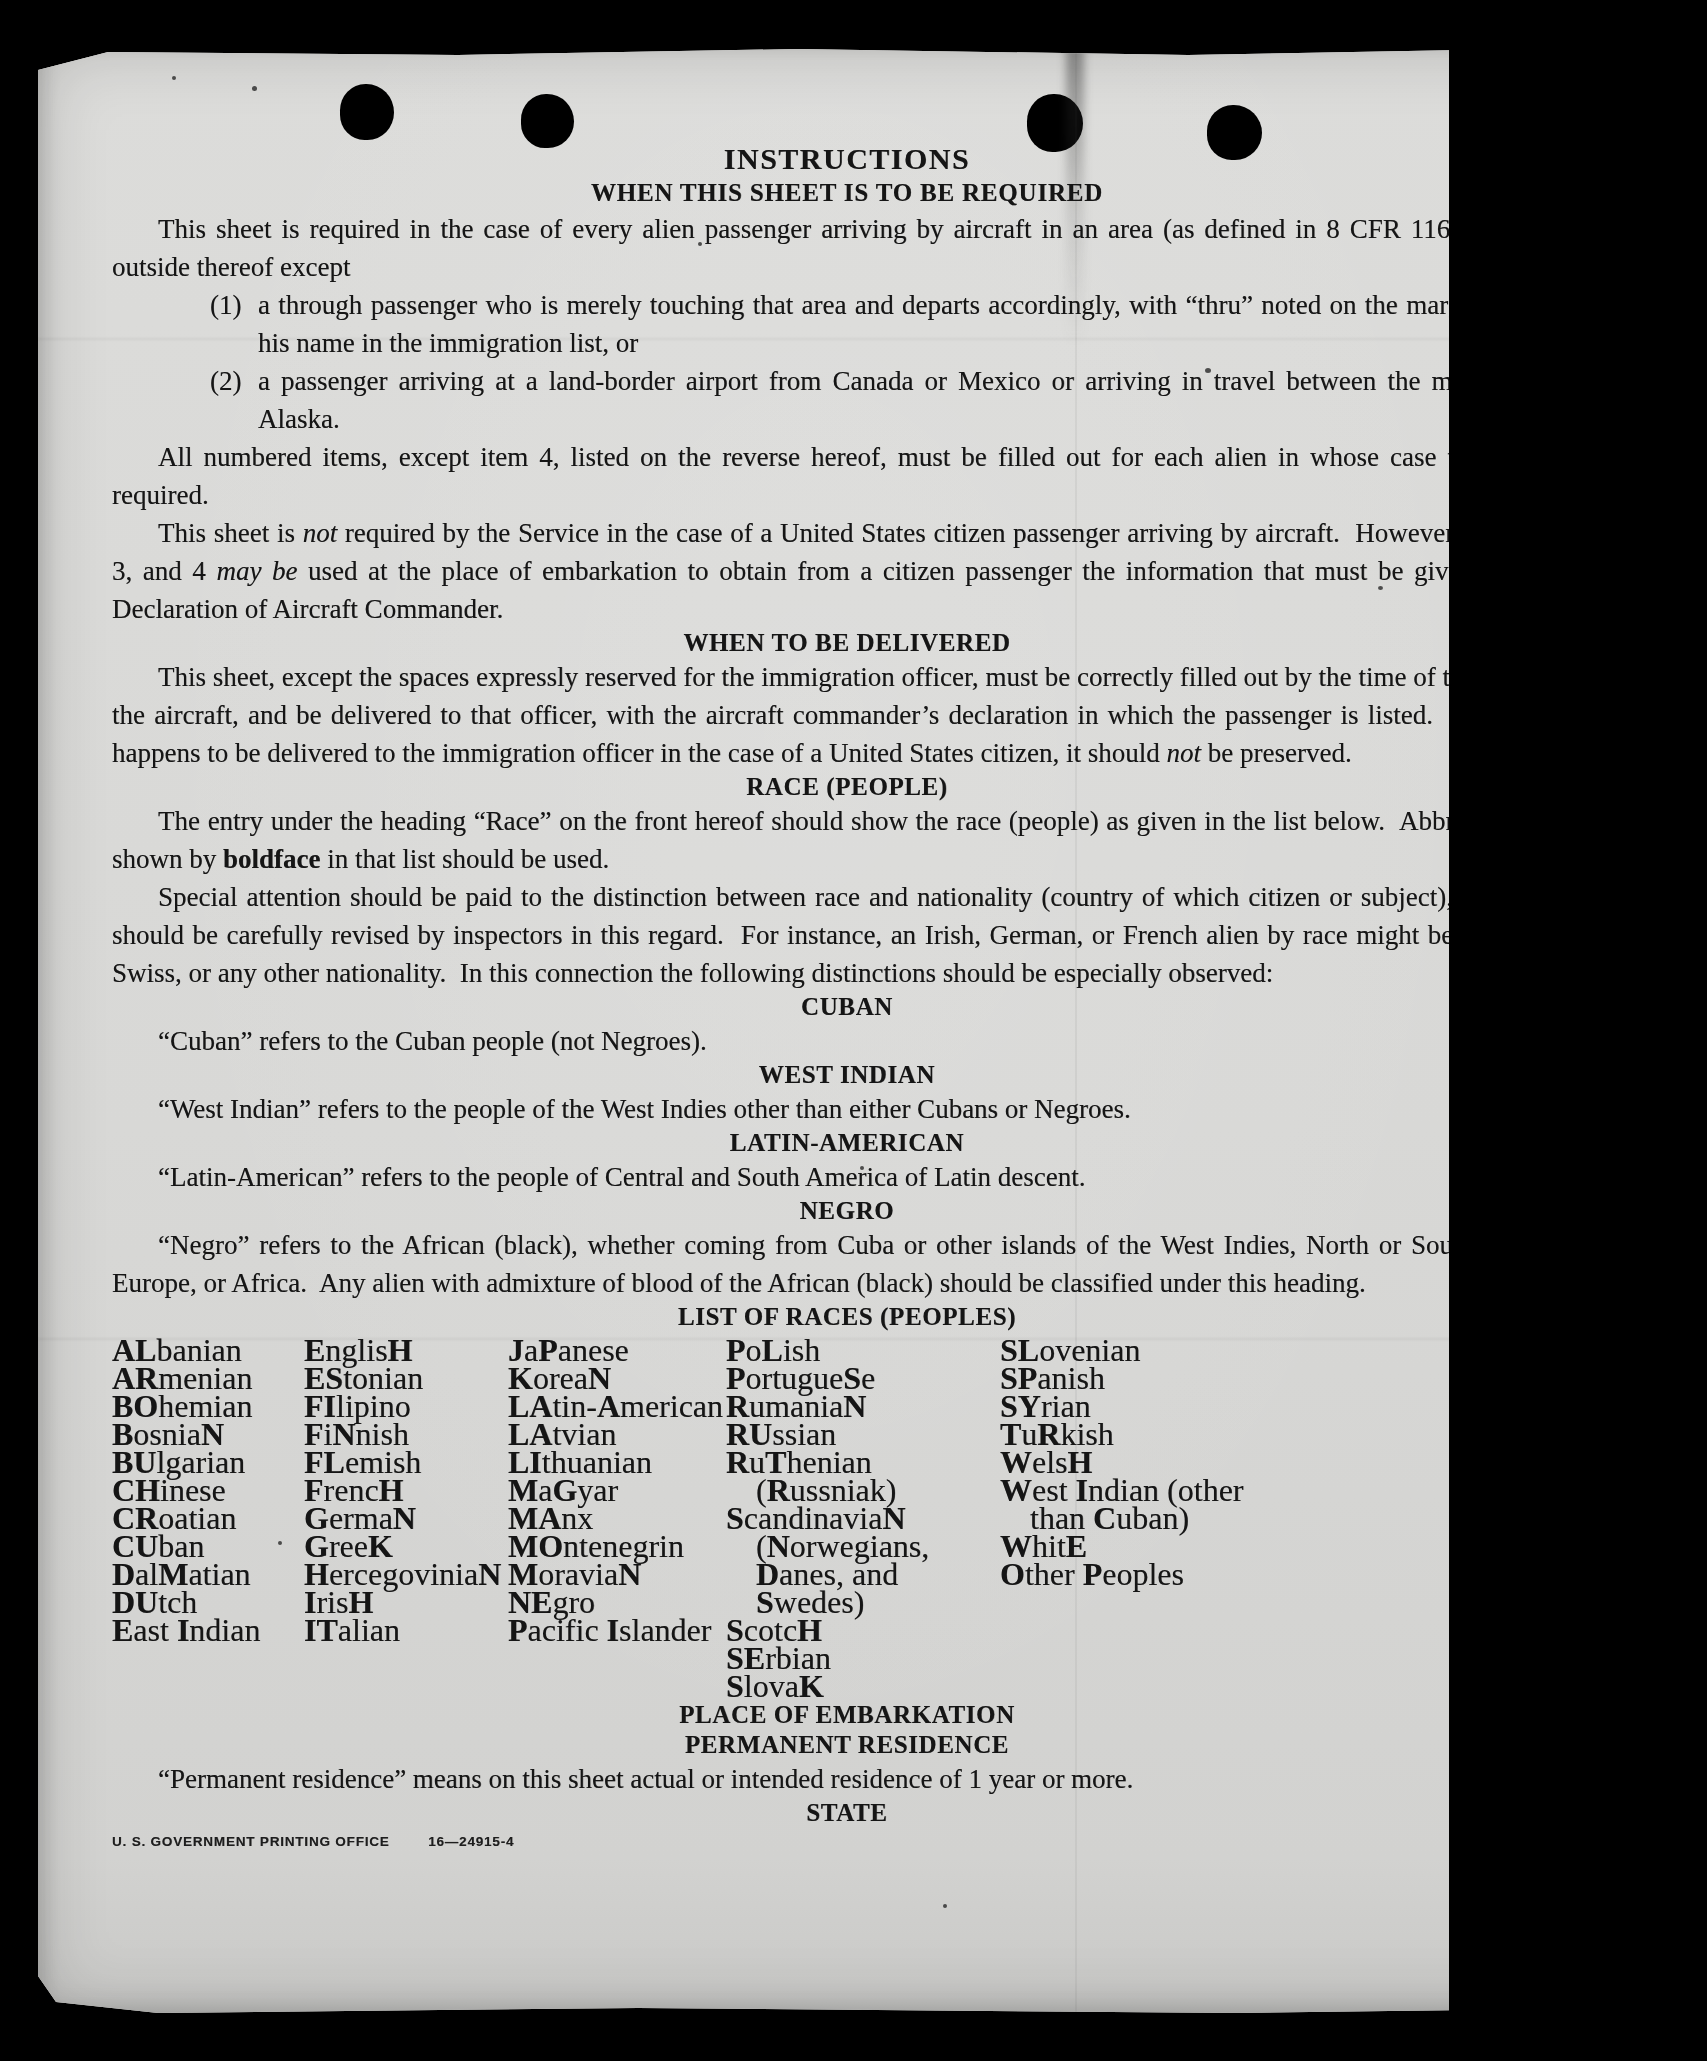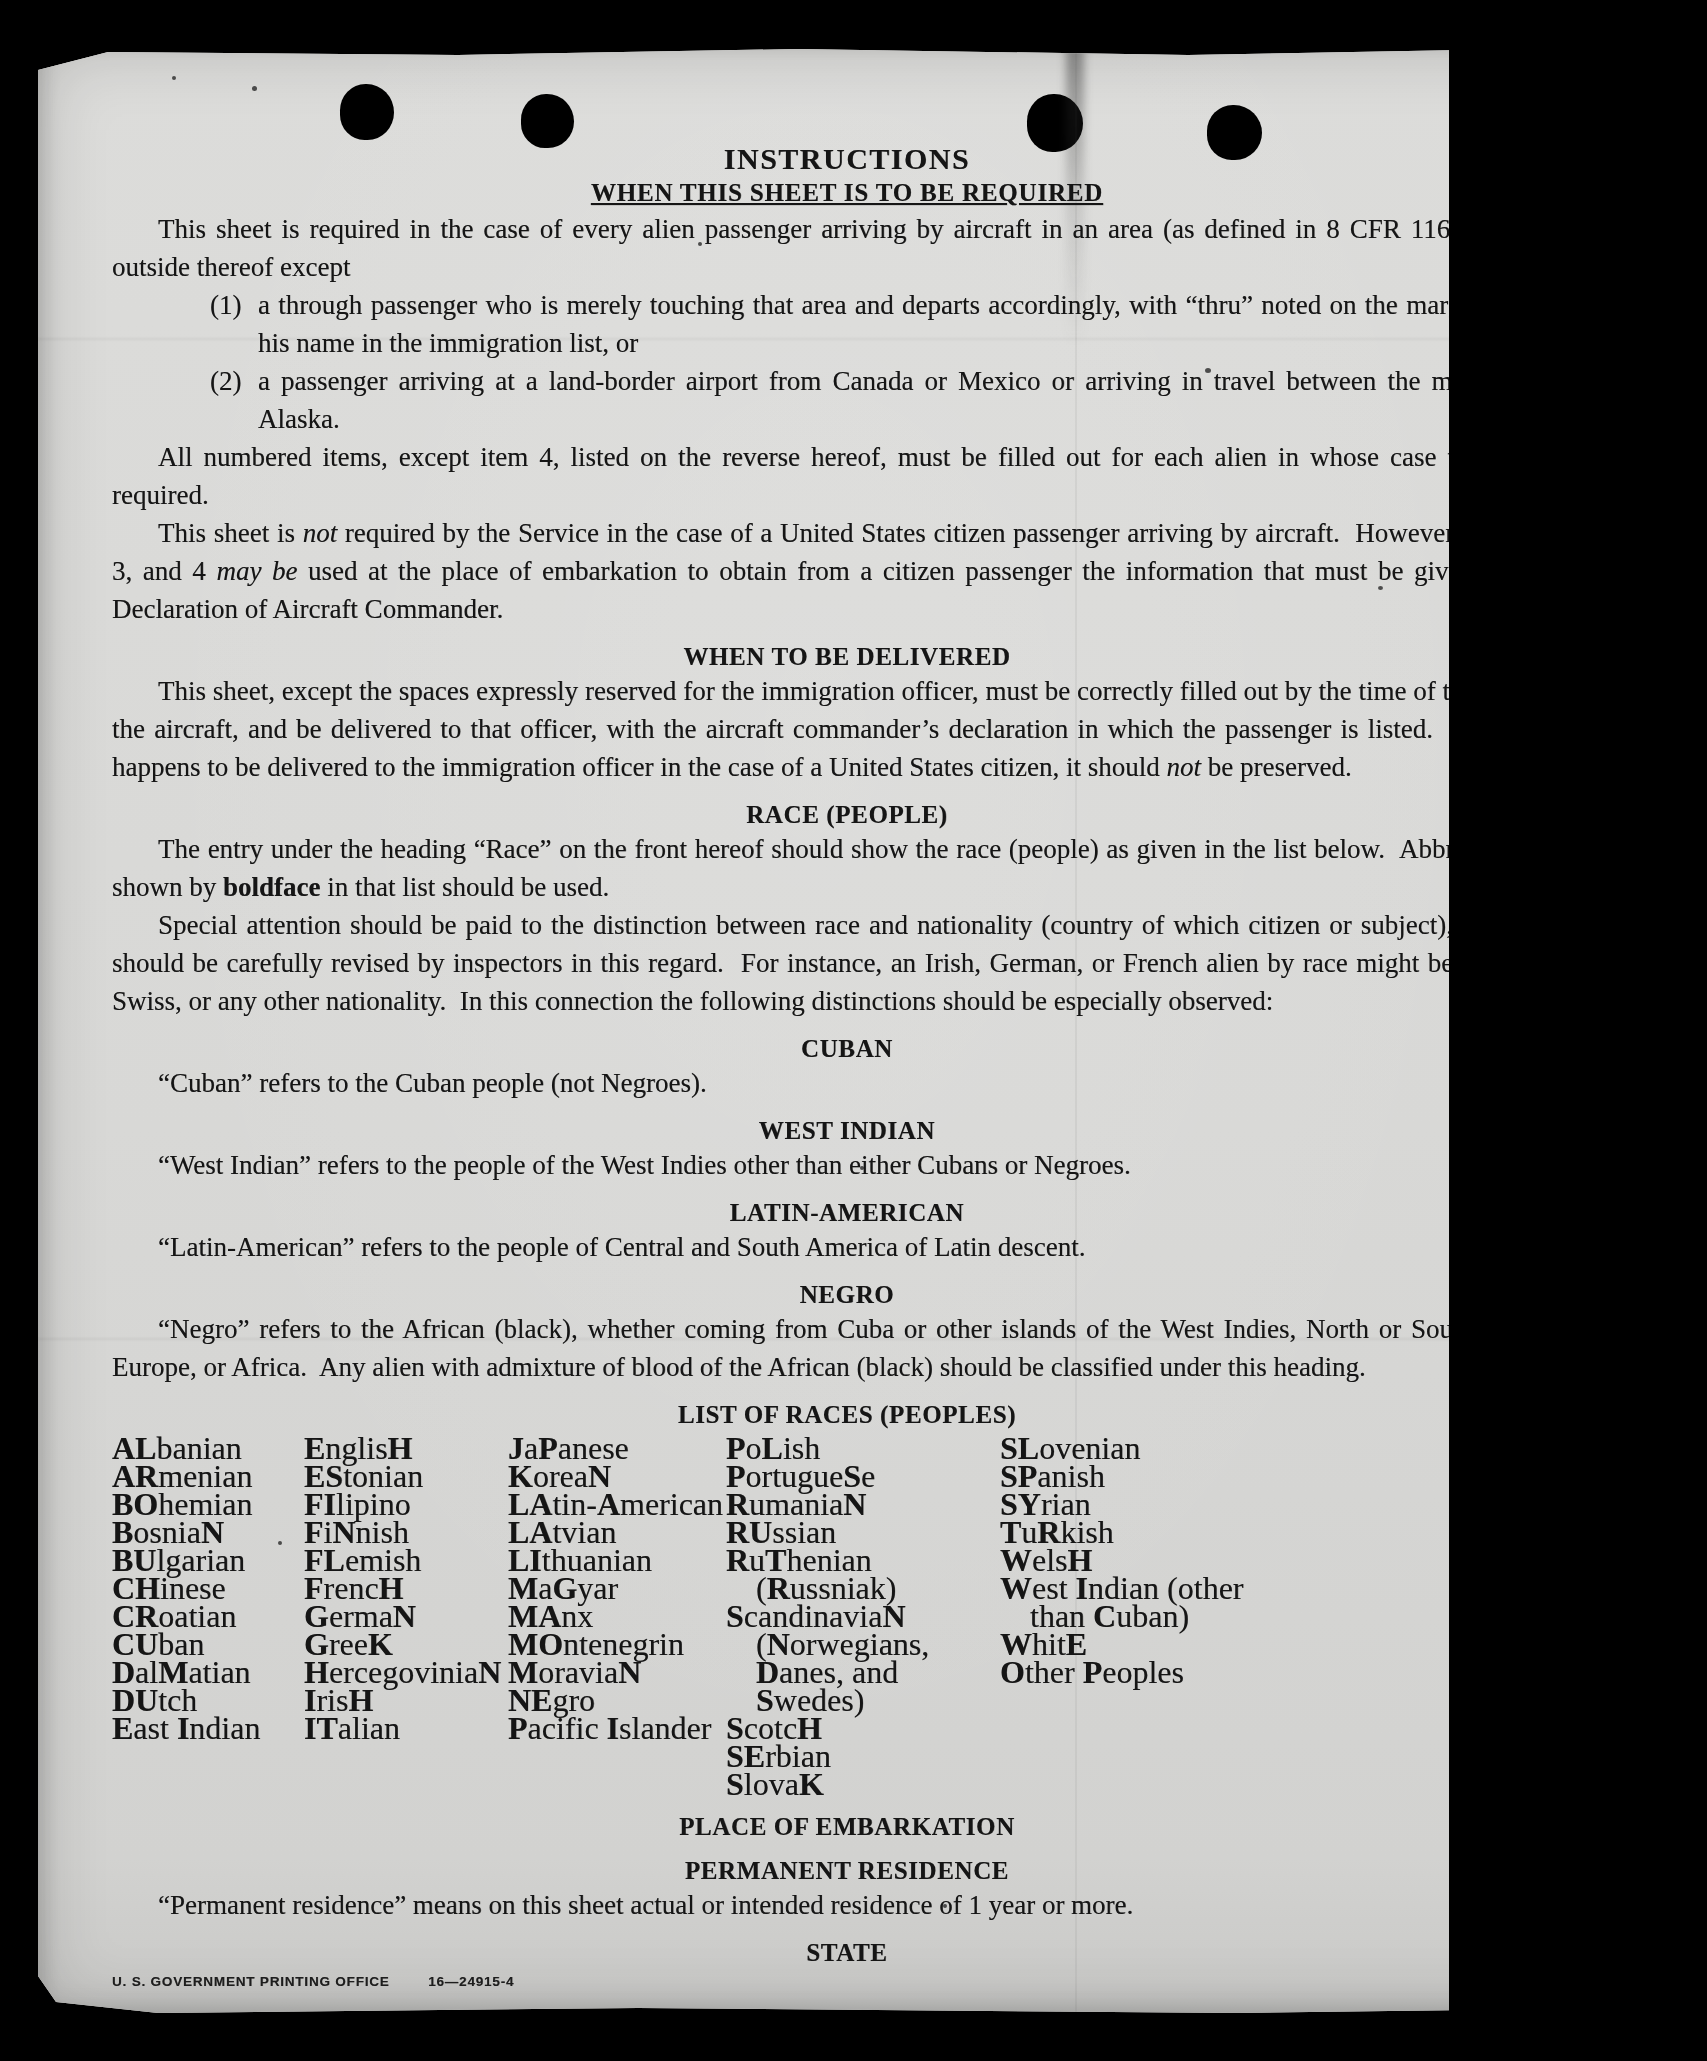--- a/index.html
+++ b/index.html
@@ -44,22 +44,22 @@
   .s7{left:240px;top:1495px;width:4px;height:4px;}
   .s8{left:660px;top:196px;width:4px;height:4px;}
 
   .content{
     position:absolute;left:74px;top:96px;width:1470px;
     color:#151515;font-family:"Liberation Serif","DejaVu Serif",serif;
     text-shadow:0.3px 0.3px 0.5px rgba(25,25,25,0.45);
   }
 
   .h-title{text-align:center;font-weight:bold;font-size:30px;line-height:34px;margin:0 0 2px;letter-spacing:1.5px;}
-  .h-sub{text-align:center;font-weight:bold;font-size:25px;line-height:30px;margin:0 0 2px;letter-spacing:0.8px;text-decoration:underline;}
-  .h-sec{text-align:center;font-weight:bold;font-size:25px;line-height:30px;margin:14px 0 0;letter-spacing:0.6px;}
+  .h-sub{text-align:center;font-weight:bold;font-size:25px;line-height:30px;margin:0 0 2px;letter-spacing:0.8px;}
+  .h-sec{text-align:center;font-weight:bold;font-size:25px;line-height:30px;margin:0 0 0;letter-spacing:0.6px;}
 
   .body{font-size:27px;line-height:38px;text-align:justify;}
   p.ind{margin:0;text-indent:46px;}
   .numitem{display:flex;padding-left:98px;margin:0;}
   .numitem .num{flex:none;width:48px;}
   .numitem .itxt{flex:1;}
 
   .races{display:flex;margin-top:4px;font-size:32px;line-height:28px;text-align:left;}
   .race-col{flex:none;}
   .race-col:nth-child(1){width:192px;}

